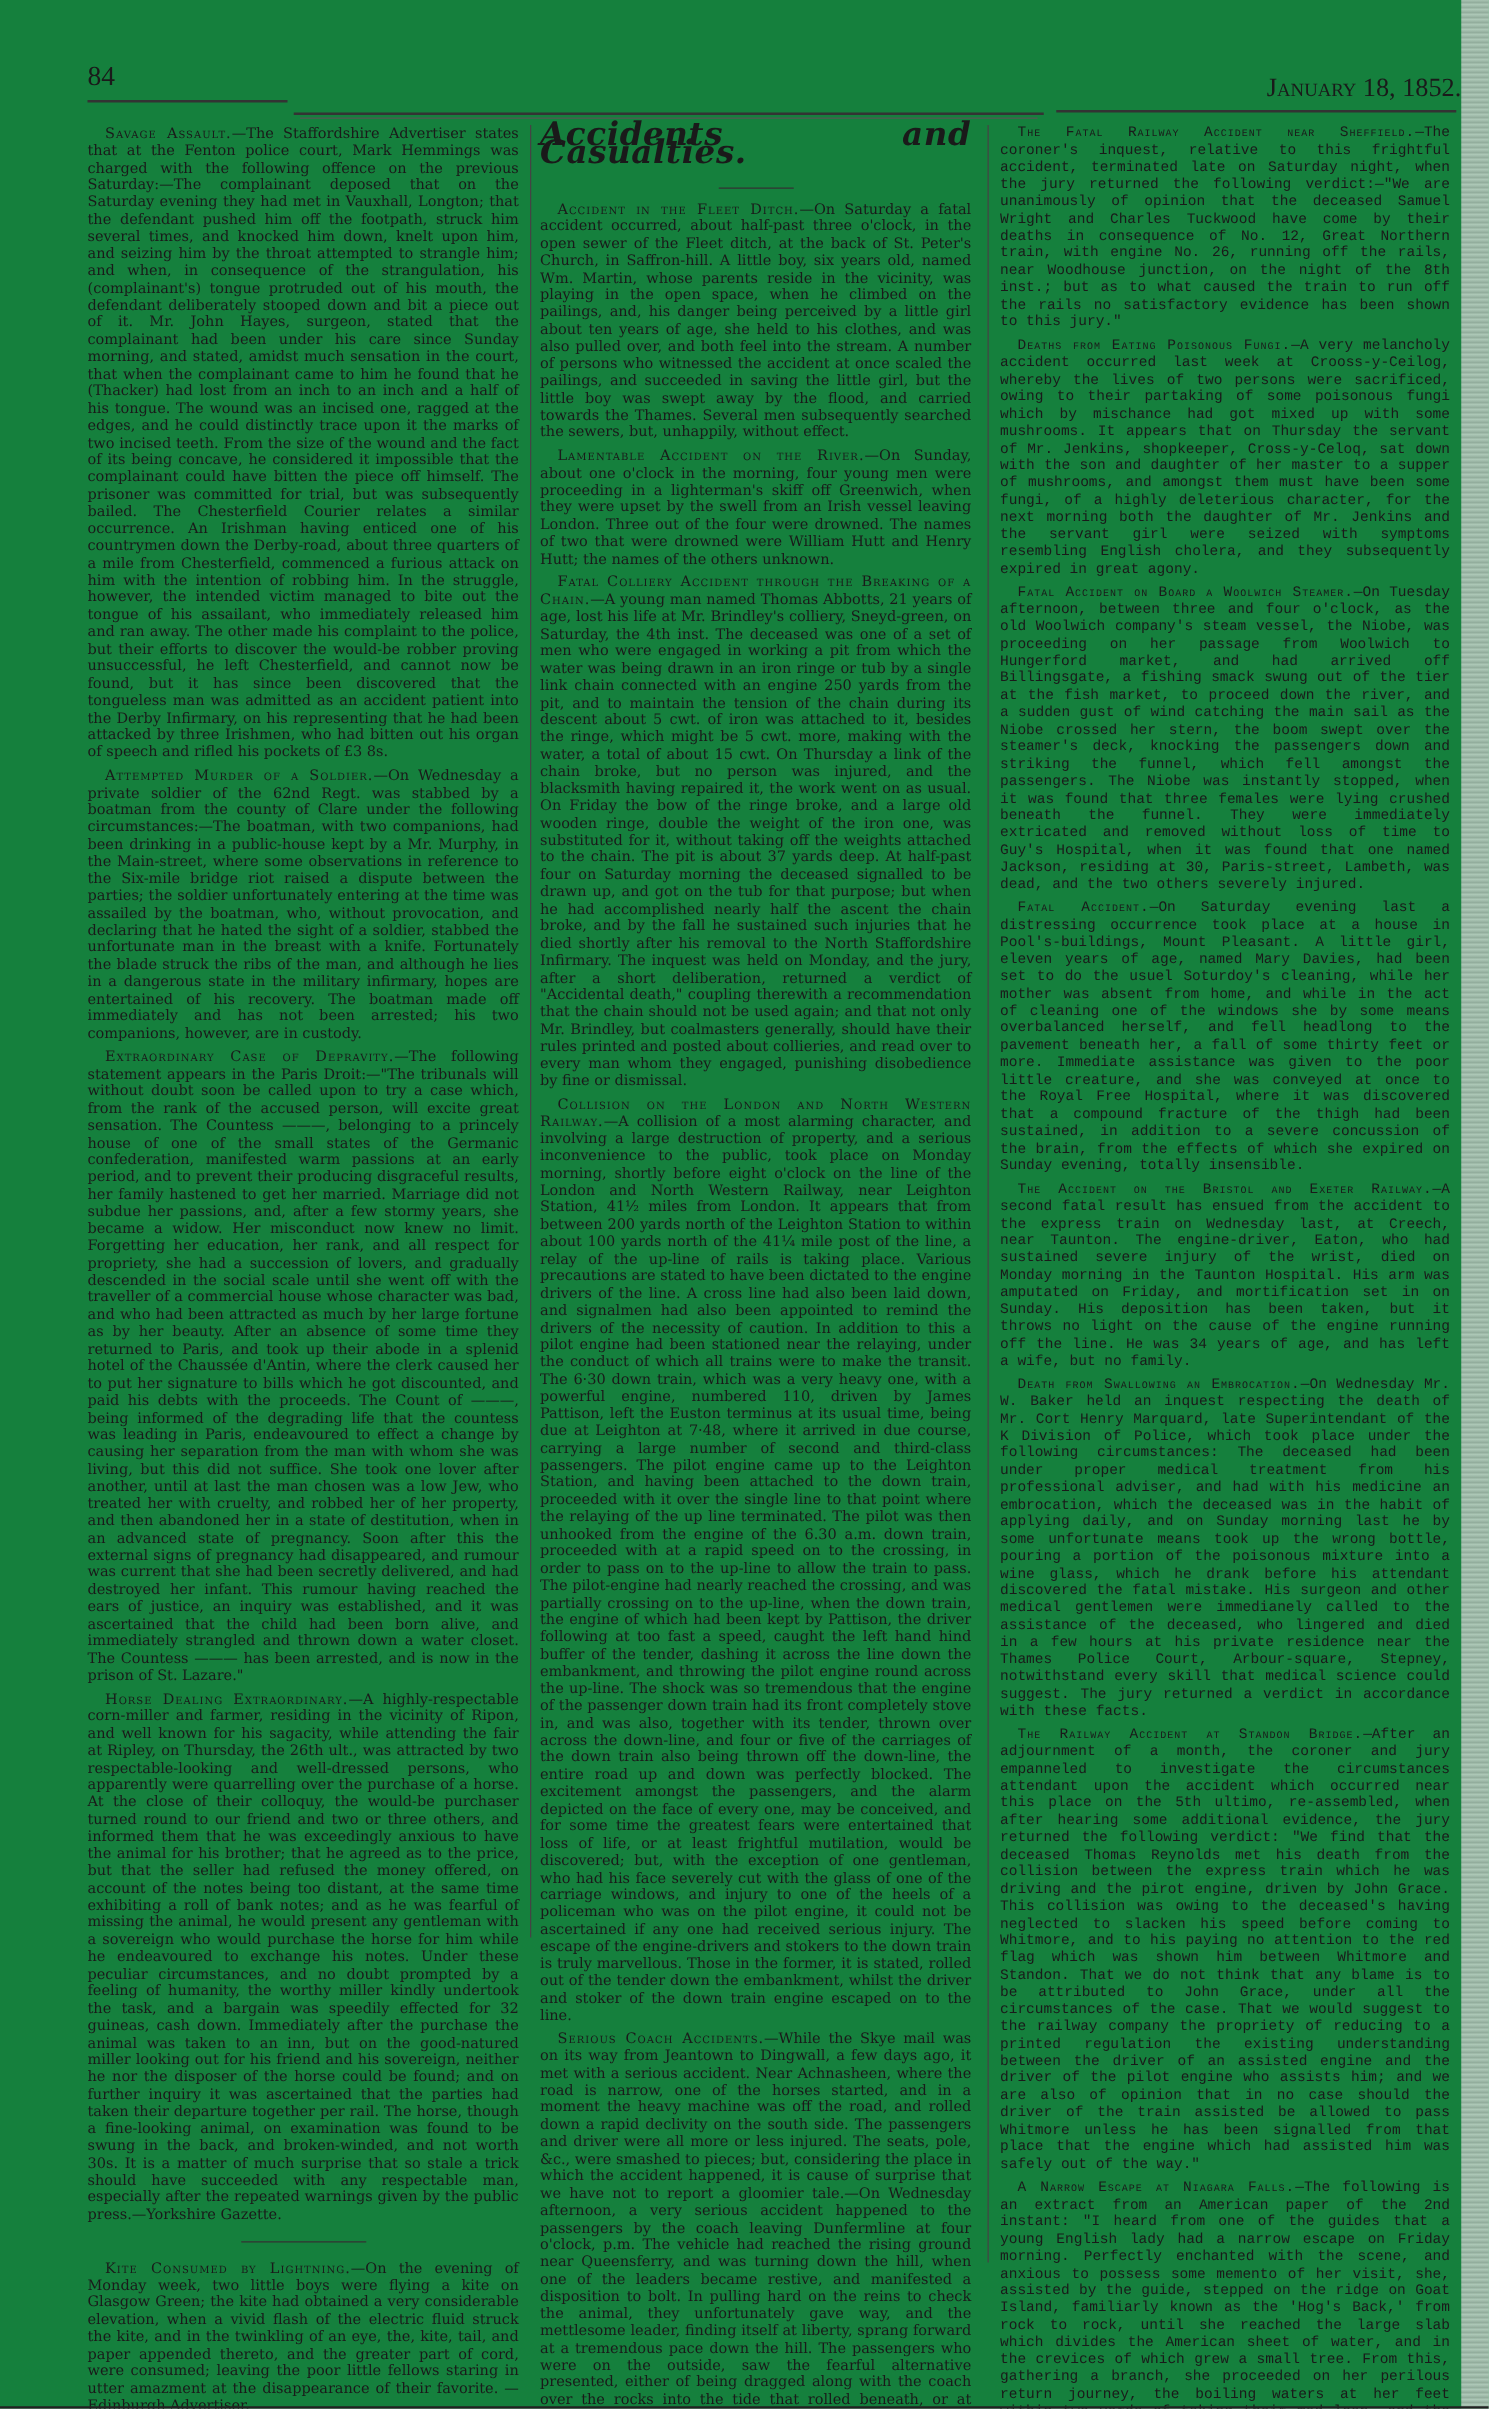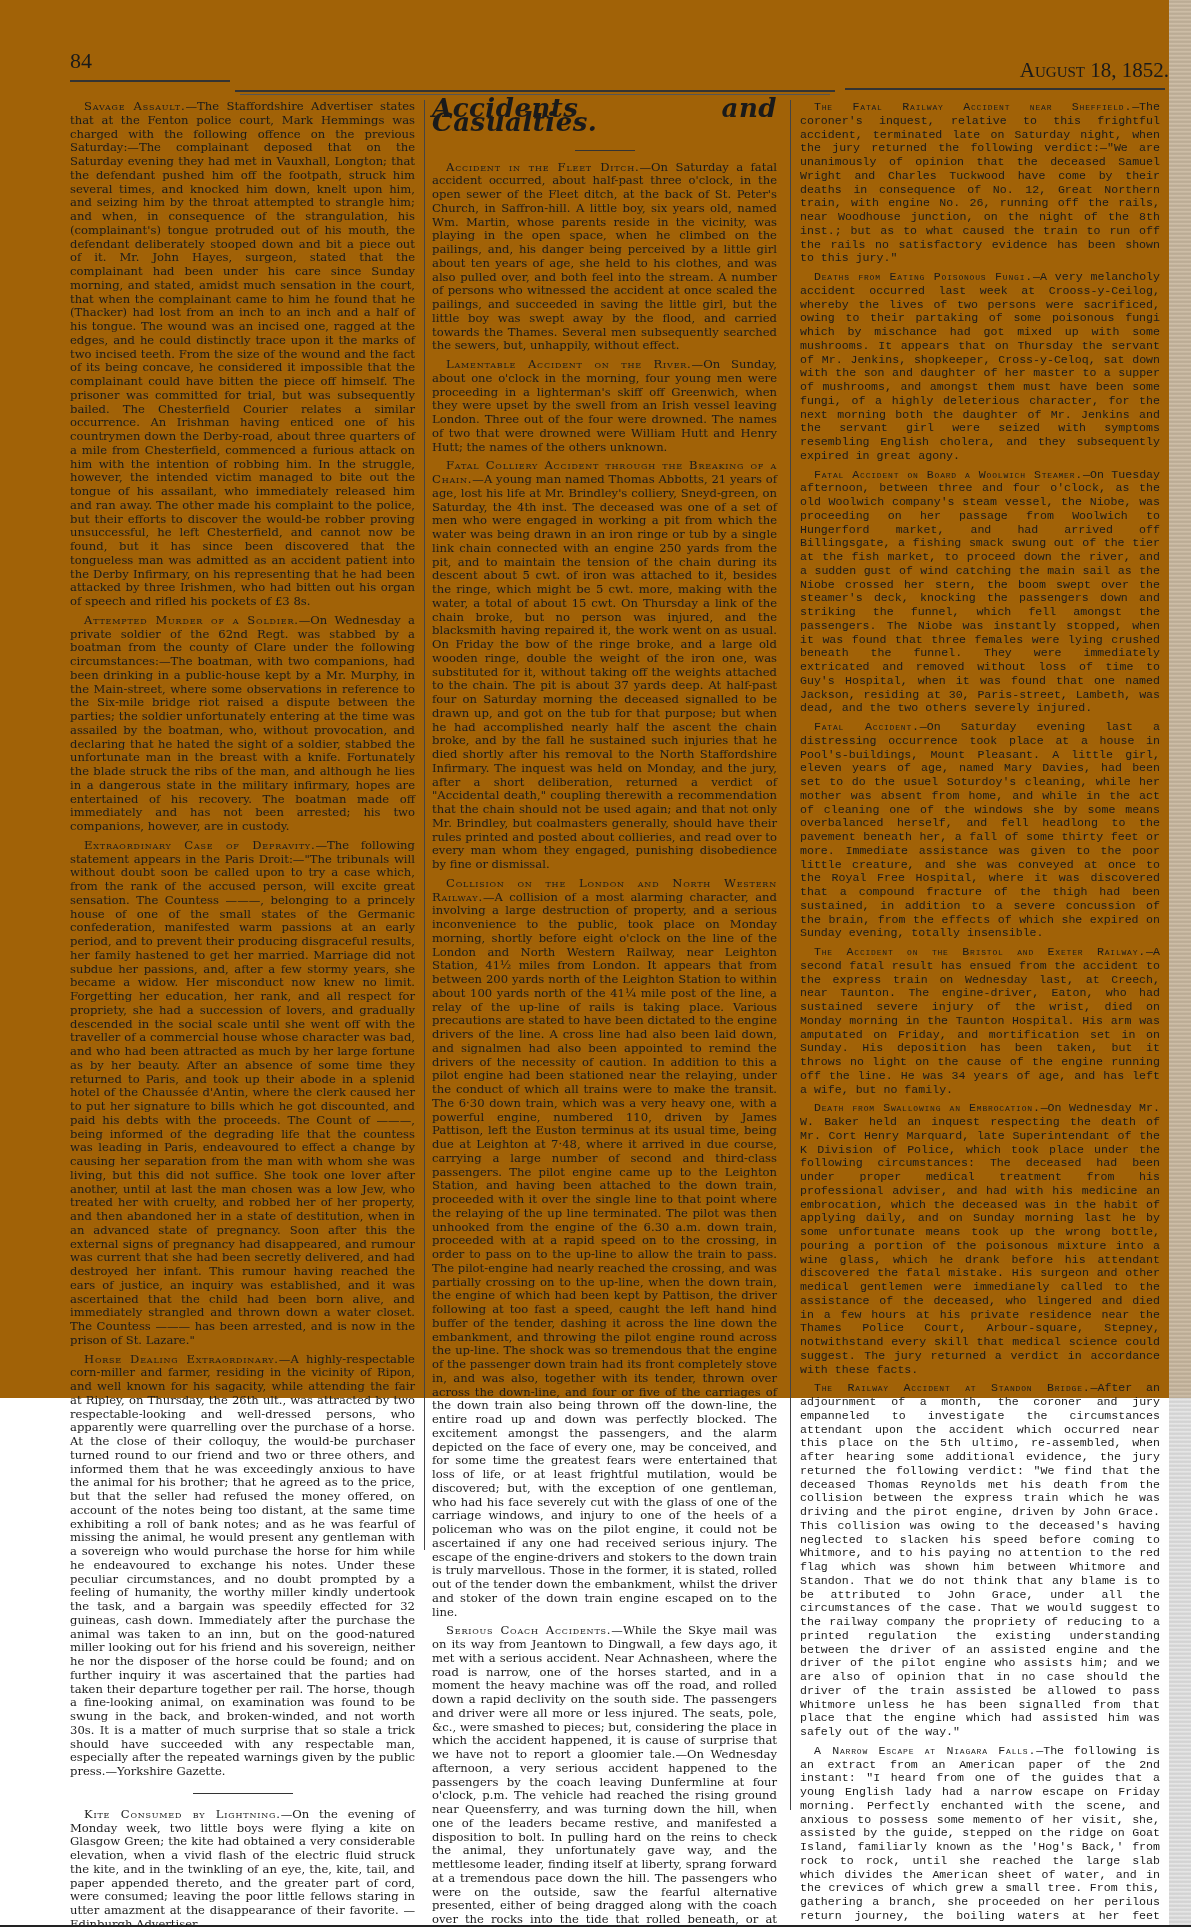--- a/index.html
+++ b/index.html
@@ -1,17 +1,17 @@
 <!DOCTYPE html>
 <html><head>
 <meta charset="utf-8">
 <style>
   html, body { margin: 0; padding: 0; background: #ffffff; }
   body { width: 1191px; height: 1927px; position: relative; overflow: hidden; font-family: "DejaVu Serif", "Liberation Serif", serif; color: #1a1a1a; }
-  .page { position: absolute; left: 0; top: 0; width: 1191px; height: 1398px; background: #a16207; }
+  .page { position: absolute; left: 0; top: 0; width: 1191px; height: 1927px; background: #15803d; }
   .masthead { position: absolute; top: 28px; left: 0; width: 1191px; height: 60px; }
   .pagenum { position: absolute; left: 70px; top: 20px; font-size: 22px; font-family: "Liberation Serif", serif; }
   .paper-title { position: absolute; left: 0; right: 0; top: 28px; text-align: center; font-size: 24px; letter-spacing: 1px; font-family: "Liberation Serif", serif; }
   .issue-date { position: absolute; right: 22px; top: 30px; font-size: 21px; font-variant: small-caps; font-family: "Liberation Serif", serif; }
   .rule-top { position: absolute; top: 88px; height: 0; border-top: 2px solid #333; }
   .rule-top.thin { border-top: 1px solid #555; }
   .col { position: absolute; top: 100px; font-size: 11.6px; line-height: 13.75px; text-align: justify; hyphens: auto; }
   .col1 { left: 70px; width: 345px; }
   .col2 { left: 432px; width: 345px; }
   .col3 { left: 800px; width: 360px; font-family: Liberation Mono, monospace; }
@@ -25,21 +25,21 @@
   .edge-shadow { position: absolute; right: 0; top: 0; width: 22px; height: 1927px; background: repeating-linear-gradient(180deg, #d9d9d9 0px, #bdbdbd 2px, #e6e6e6 4px); opacity: 0.75; }
   .bottom-rule { position: absolute; left: 0; top: 1925px; width: 1191px; border-top: 2px solid #222; }
 </style>
 </head>
 <body>
 
 <div class="page">
 
   <div class="masthead">
     <span class="pagenum">84</span>
-    <span class="issue-date">August 18, 1852.</span>
+    <span class="issue-date">January 18, 1852.</span>
   </div>
 
   <div class="rule-top" style="left:70px;width:160px;top:80px;"></div>
   <div class="rule-top" style="left:235px;width:600px;top:90px;"></div>
   <div class="rule-top thin" style="left:240px;width:590px;top:94px;"></div>
   <div class="rule-top" style="left:845px;width:320px;top:88px;"></div>
 
   <div class="col-divider" style="left:424px;height:1450px;"></div>
   <div class="col-divider" style="left:790px;height:1710px;"></div>
 

